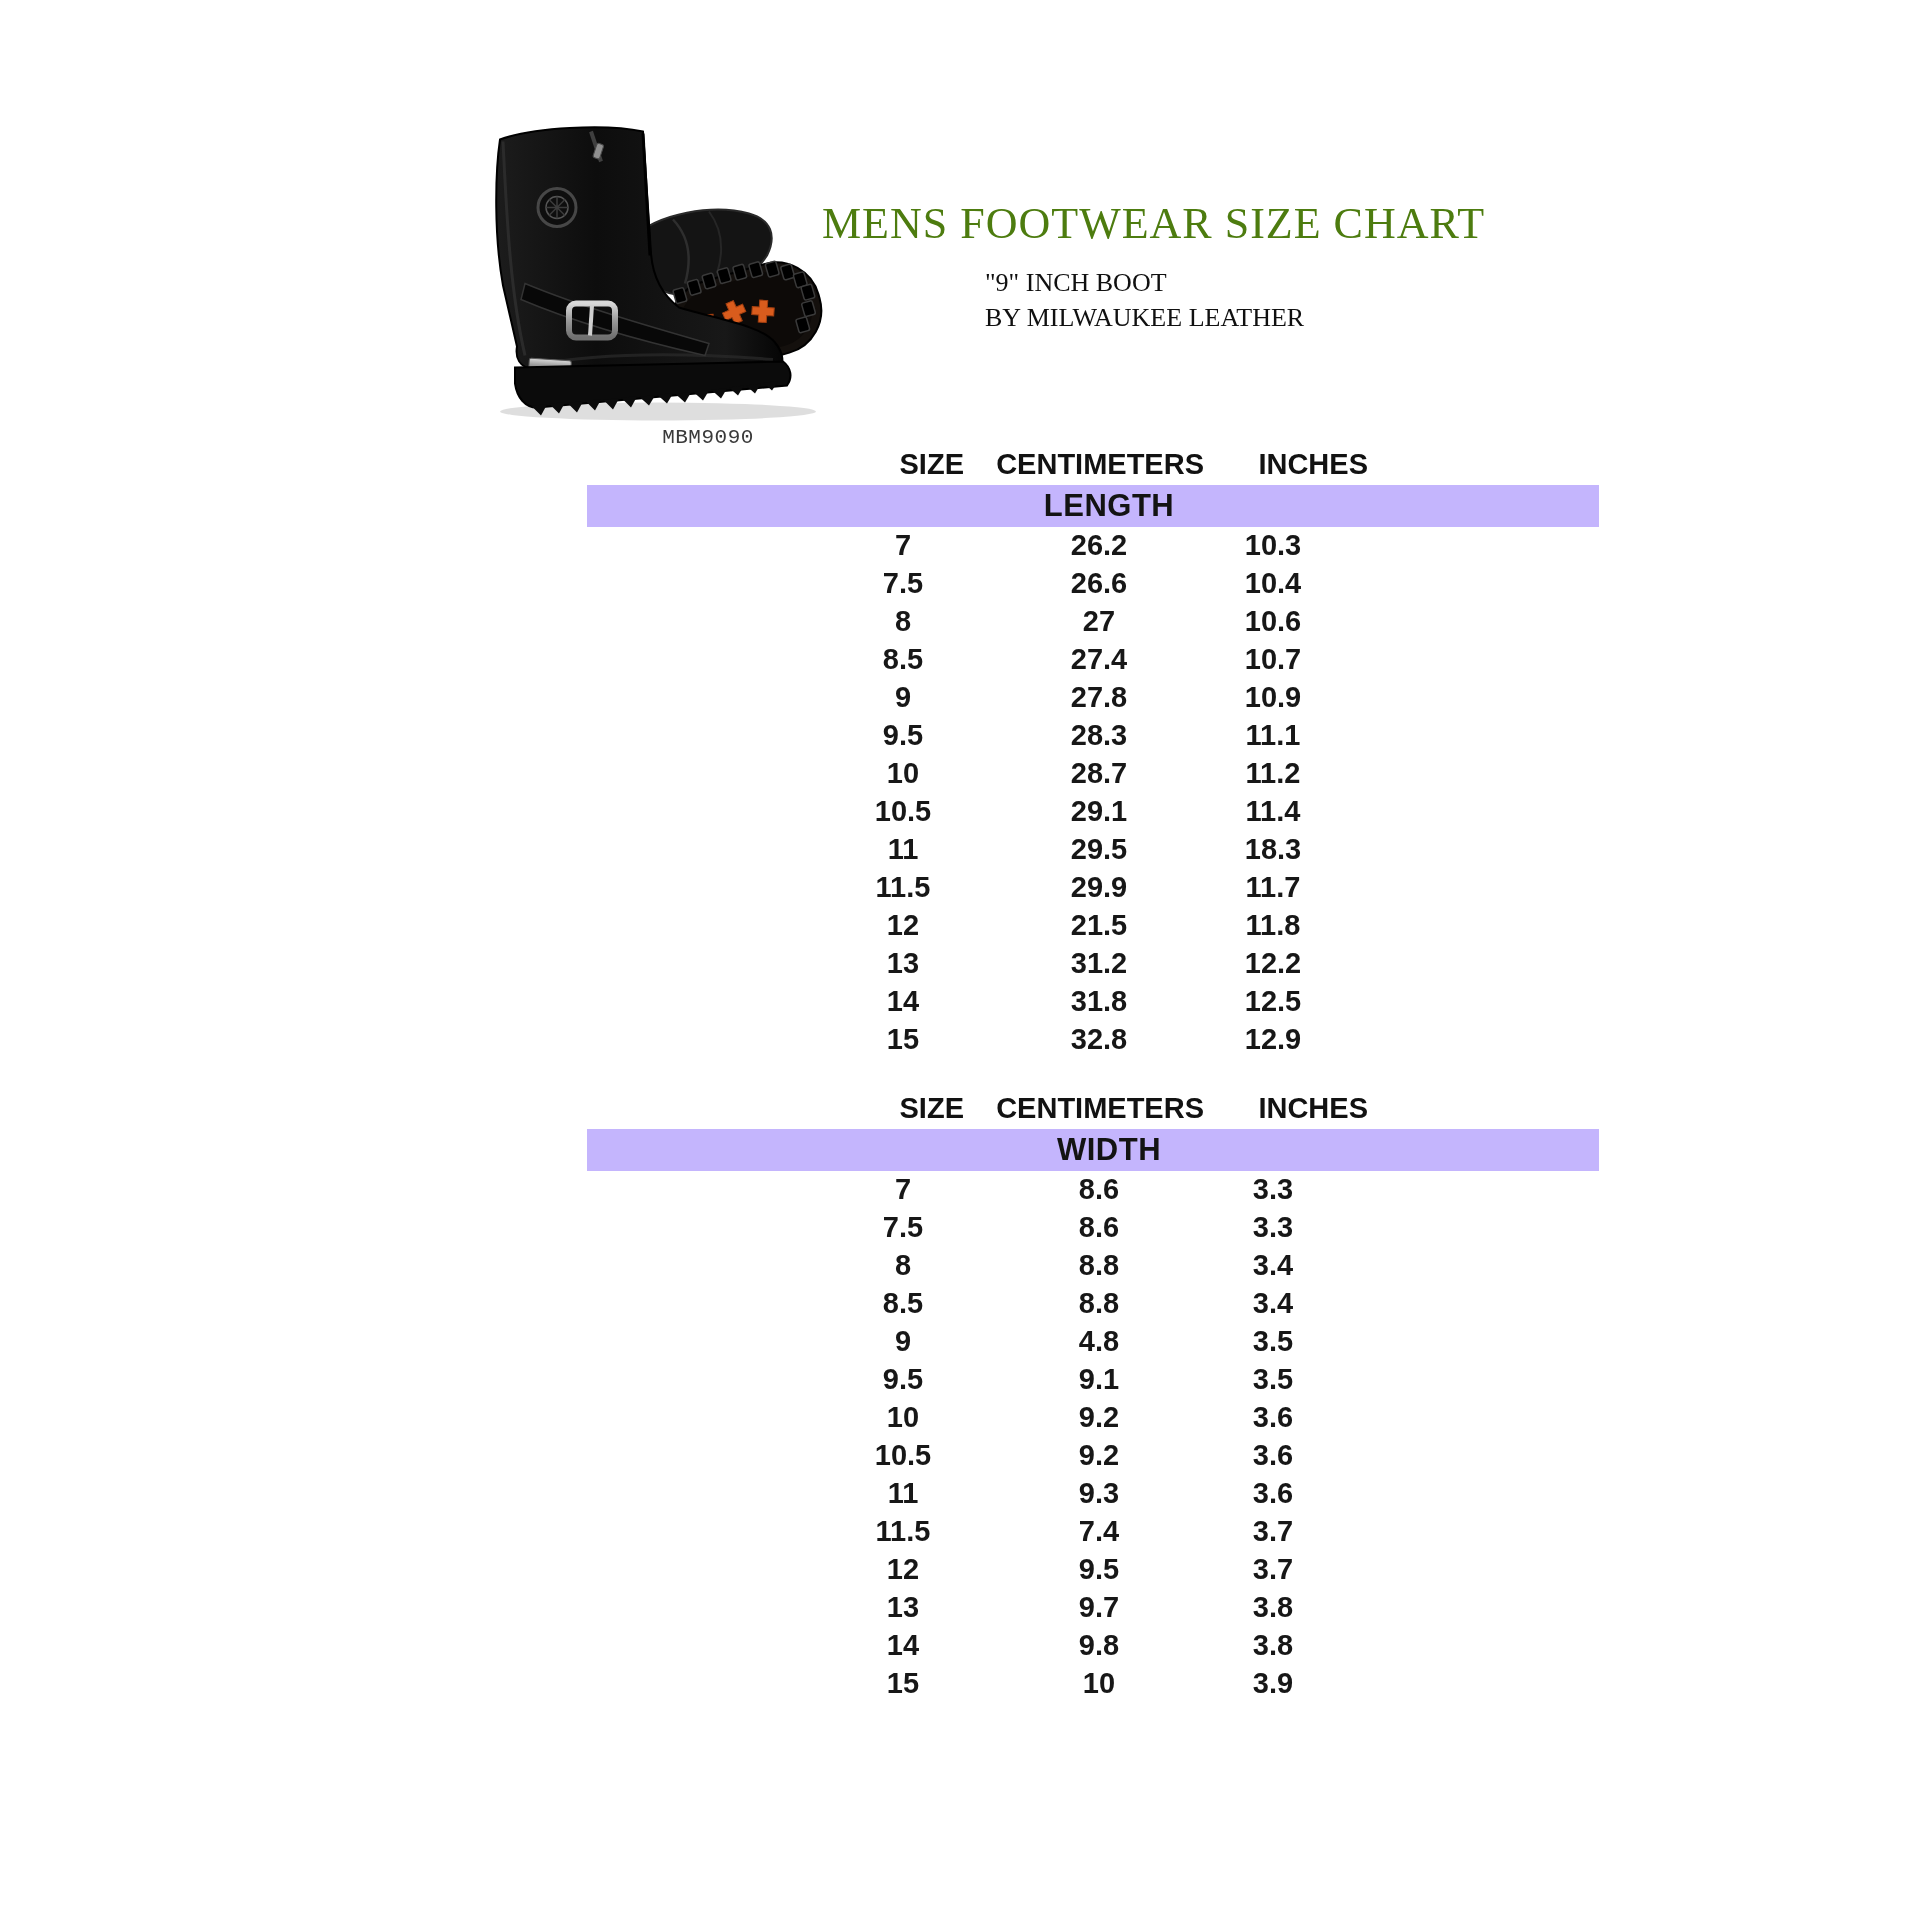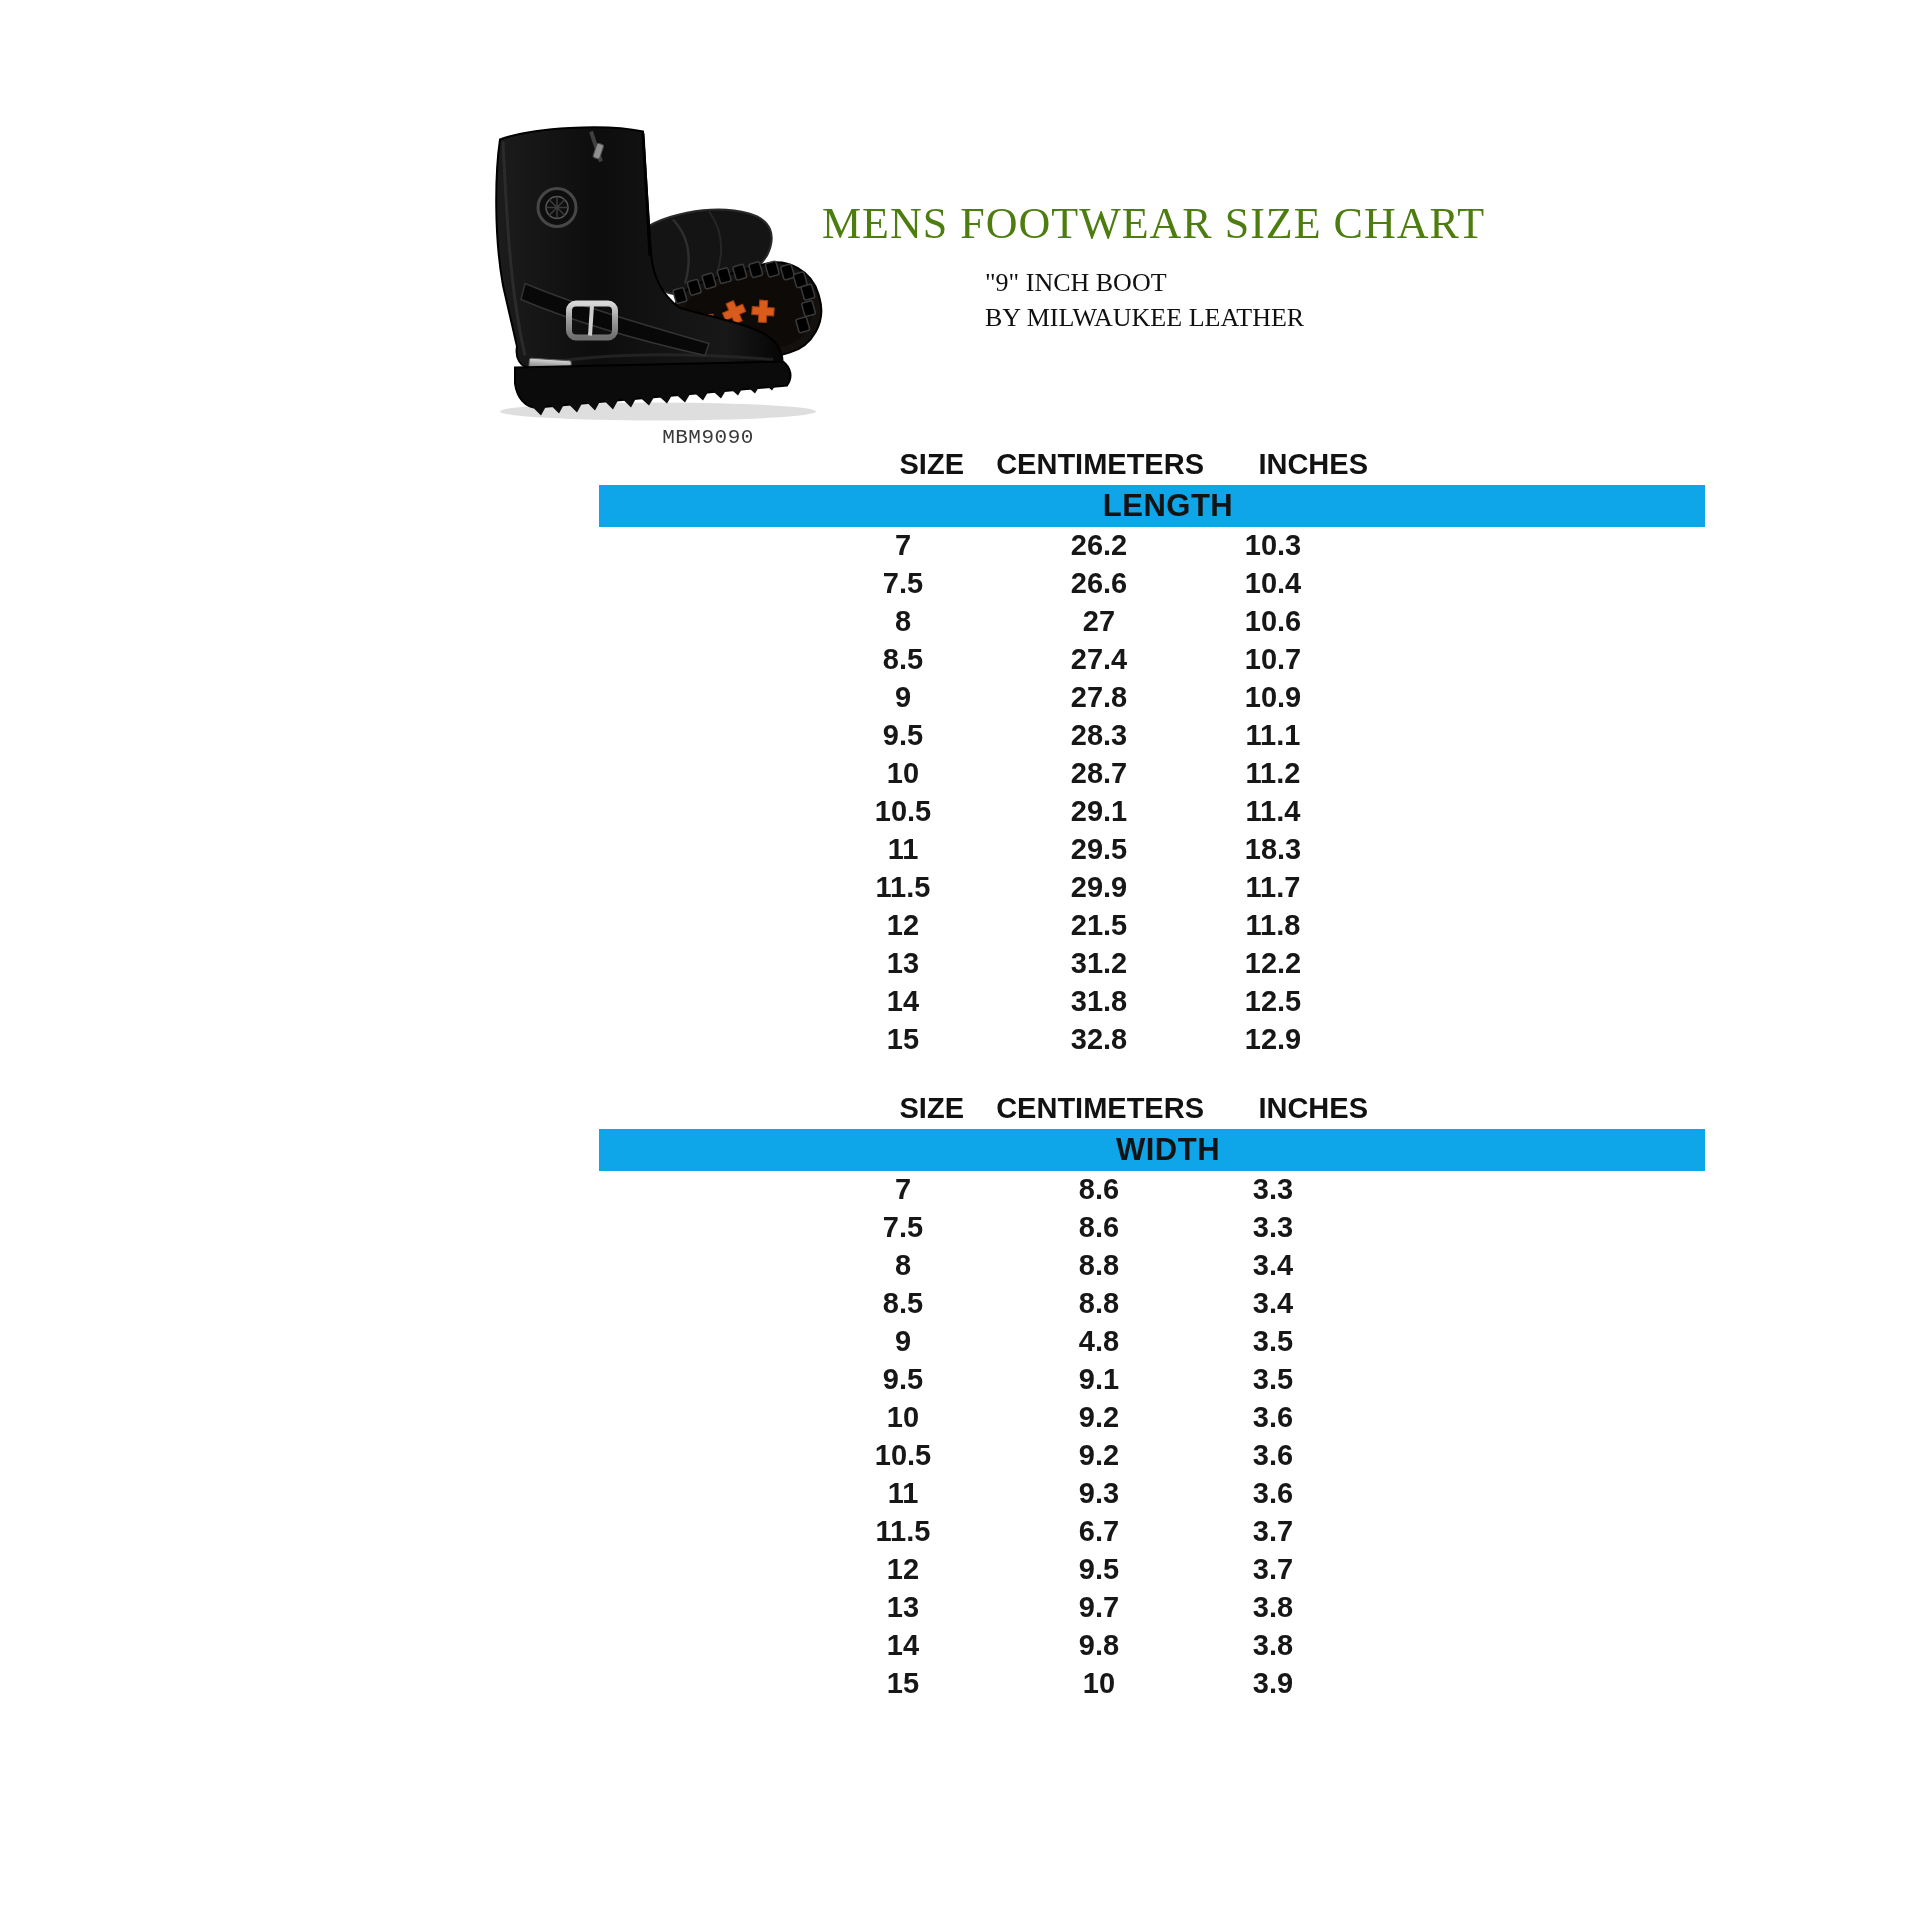--- a/index.html
+++ b/index.html
@@ -40,22 +40,22 @@
   .thead .hc {
     position:absolute; top:0; height:30px; line-height:30px;
     text-align:right; font-weight:700; font-size:29px; color:#121212;
     white-space:nowrap;
   }
   .h0 { left:179px; width:198px; }
   .h1 { left:379px; width:238px; }
   .h2 { left:583px; width:198px; }
 
   .band {
-    position:absolute; left:12px; top:36px; width:1106px; height:42px;
-    background:#0ea5e9; box-sizing:border-box; padding-left:32px;
+    position:absolute; left:0; top:36px; width:1012px; height:42px;
+    background:#c4b5fd; box-sizing:border-box; padding-left:32px;
     text-align:center; line-height:42px;
     font-weight:700; font-size:31px; letter-spacing:0.5px; color:#131313;
   }
 
   .rows { position:absolute; left:0; top:77px; width:980px; }
   .trow { position:relative; height:38px; }
   .trow .c {
     position:absolute; top:0; height:38px; line-height:38px;
     text-align:center; font-weight:700; font-size:29px; color:#171717;
     white-space:nowrap;
@@ -298,21 +298,21 @@
           <span class="c c1">9.2</span>
           <span class="c c2">3.6</span>
         </div>
         <div class="trow">
           <span class="c c0">11</span>
           <span class="c c1">9.3</span>
           <span class="c c2">3.6</span>
         </div>
         <div class="trow">
           <span class="c c0">11.5</span>
-          <span class="c c1">6.7</span>
+          <span class="c c1">7.4</span>
           <span class="c c2">3.7</span>
         </div>
         <div class="trow">
           <span class="c c0">12</span>
           <span class="c c1">9.5</span>
           <span class="c c2">3.7</span>
         </div>
         <div class="trow">
           <span class="c c0">13</span>
           <span class="c c1">9.7</span>

